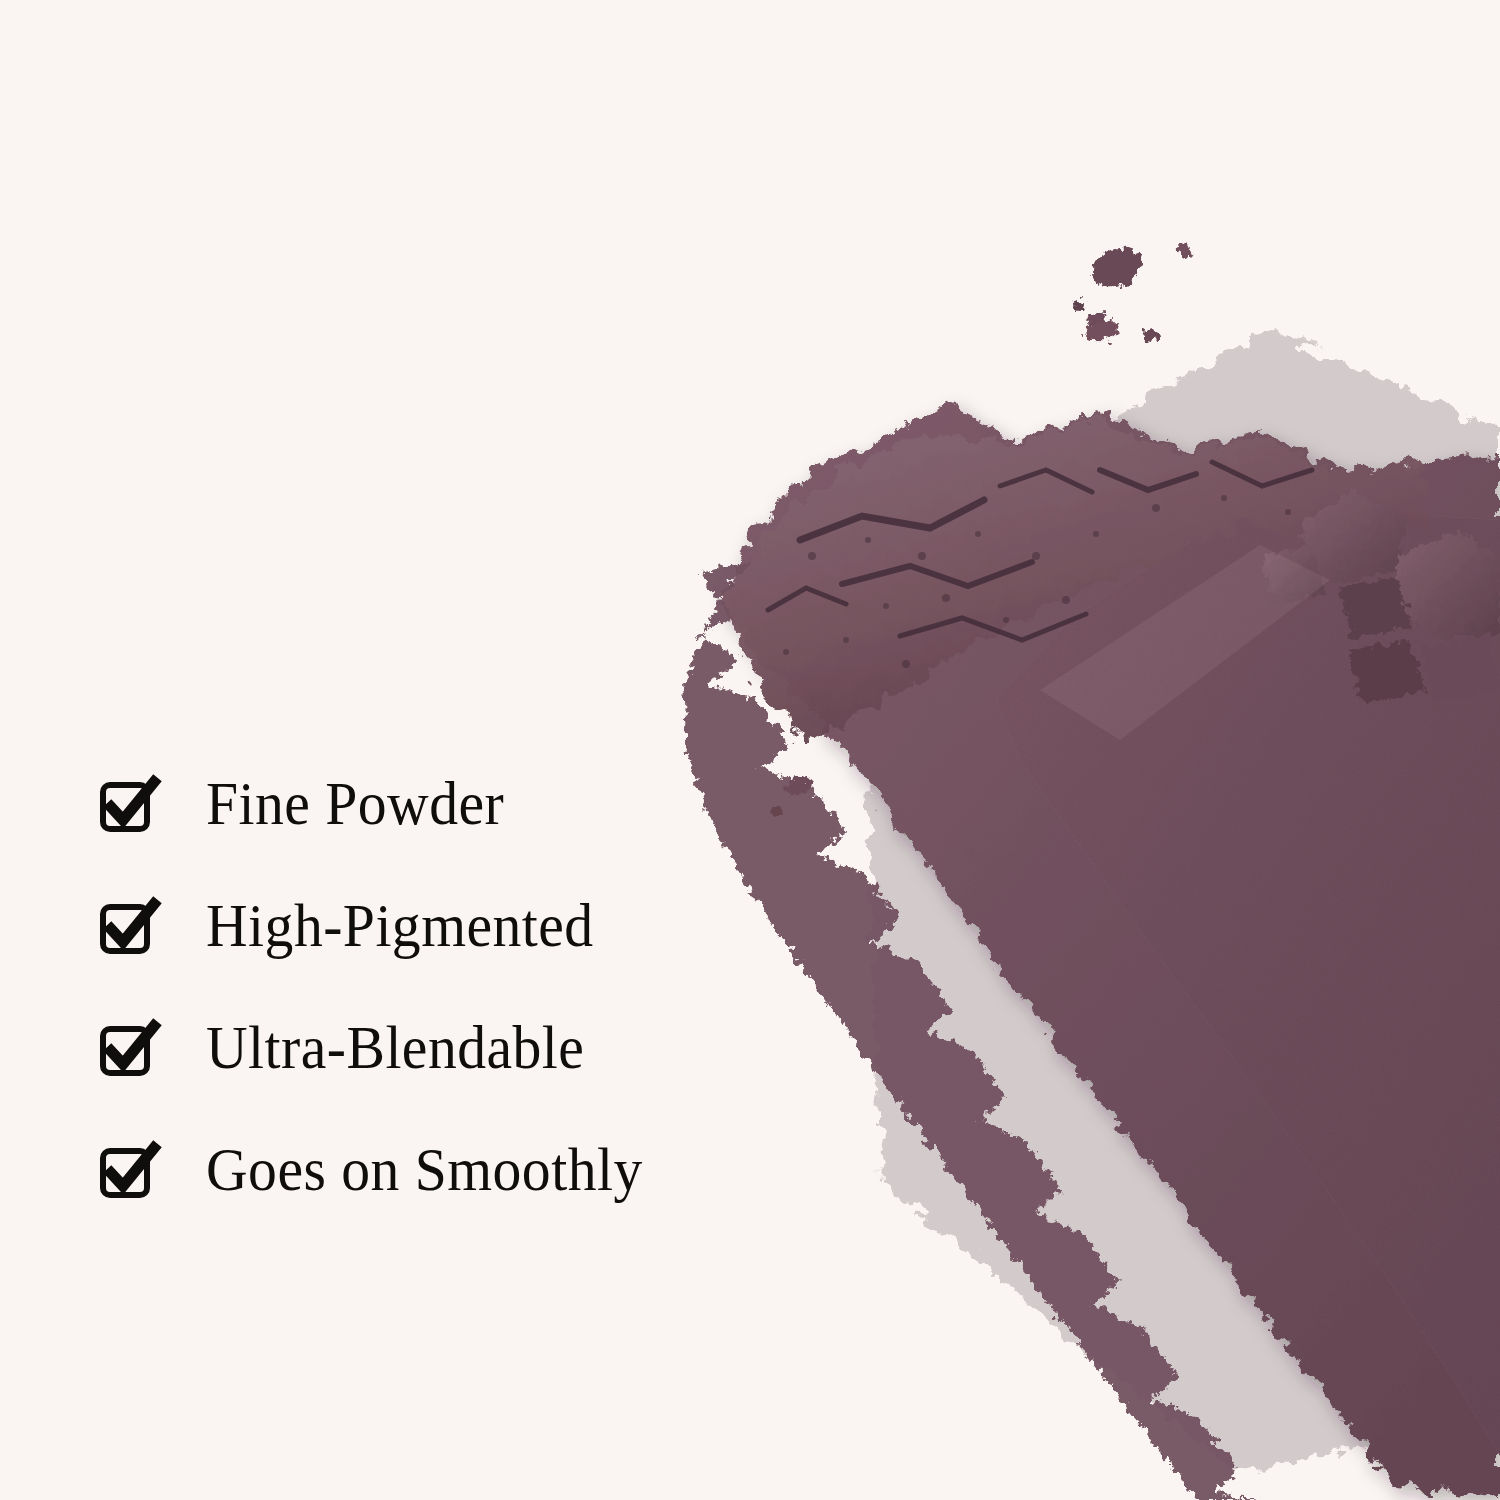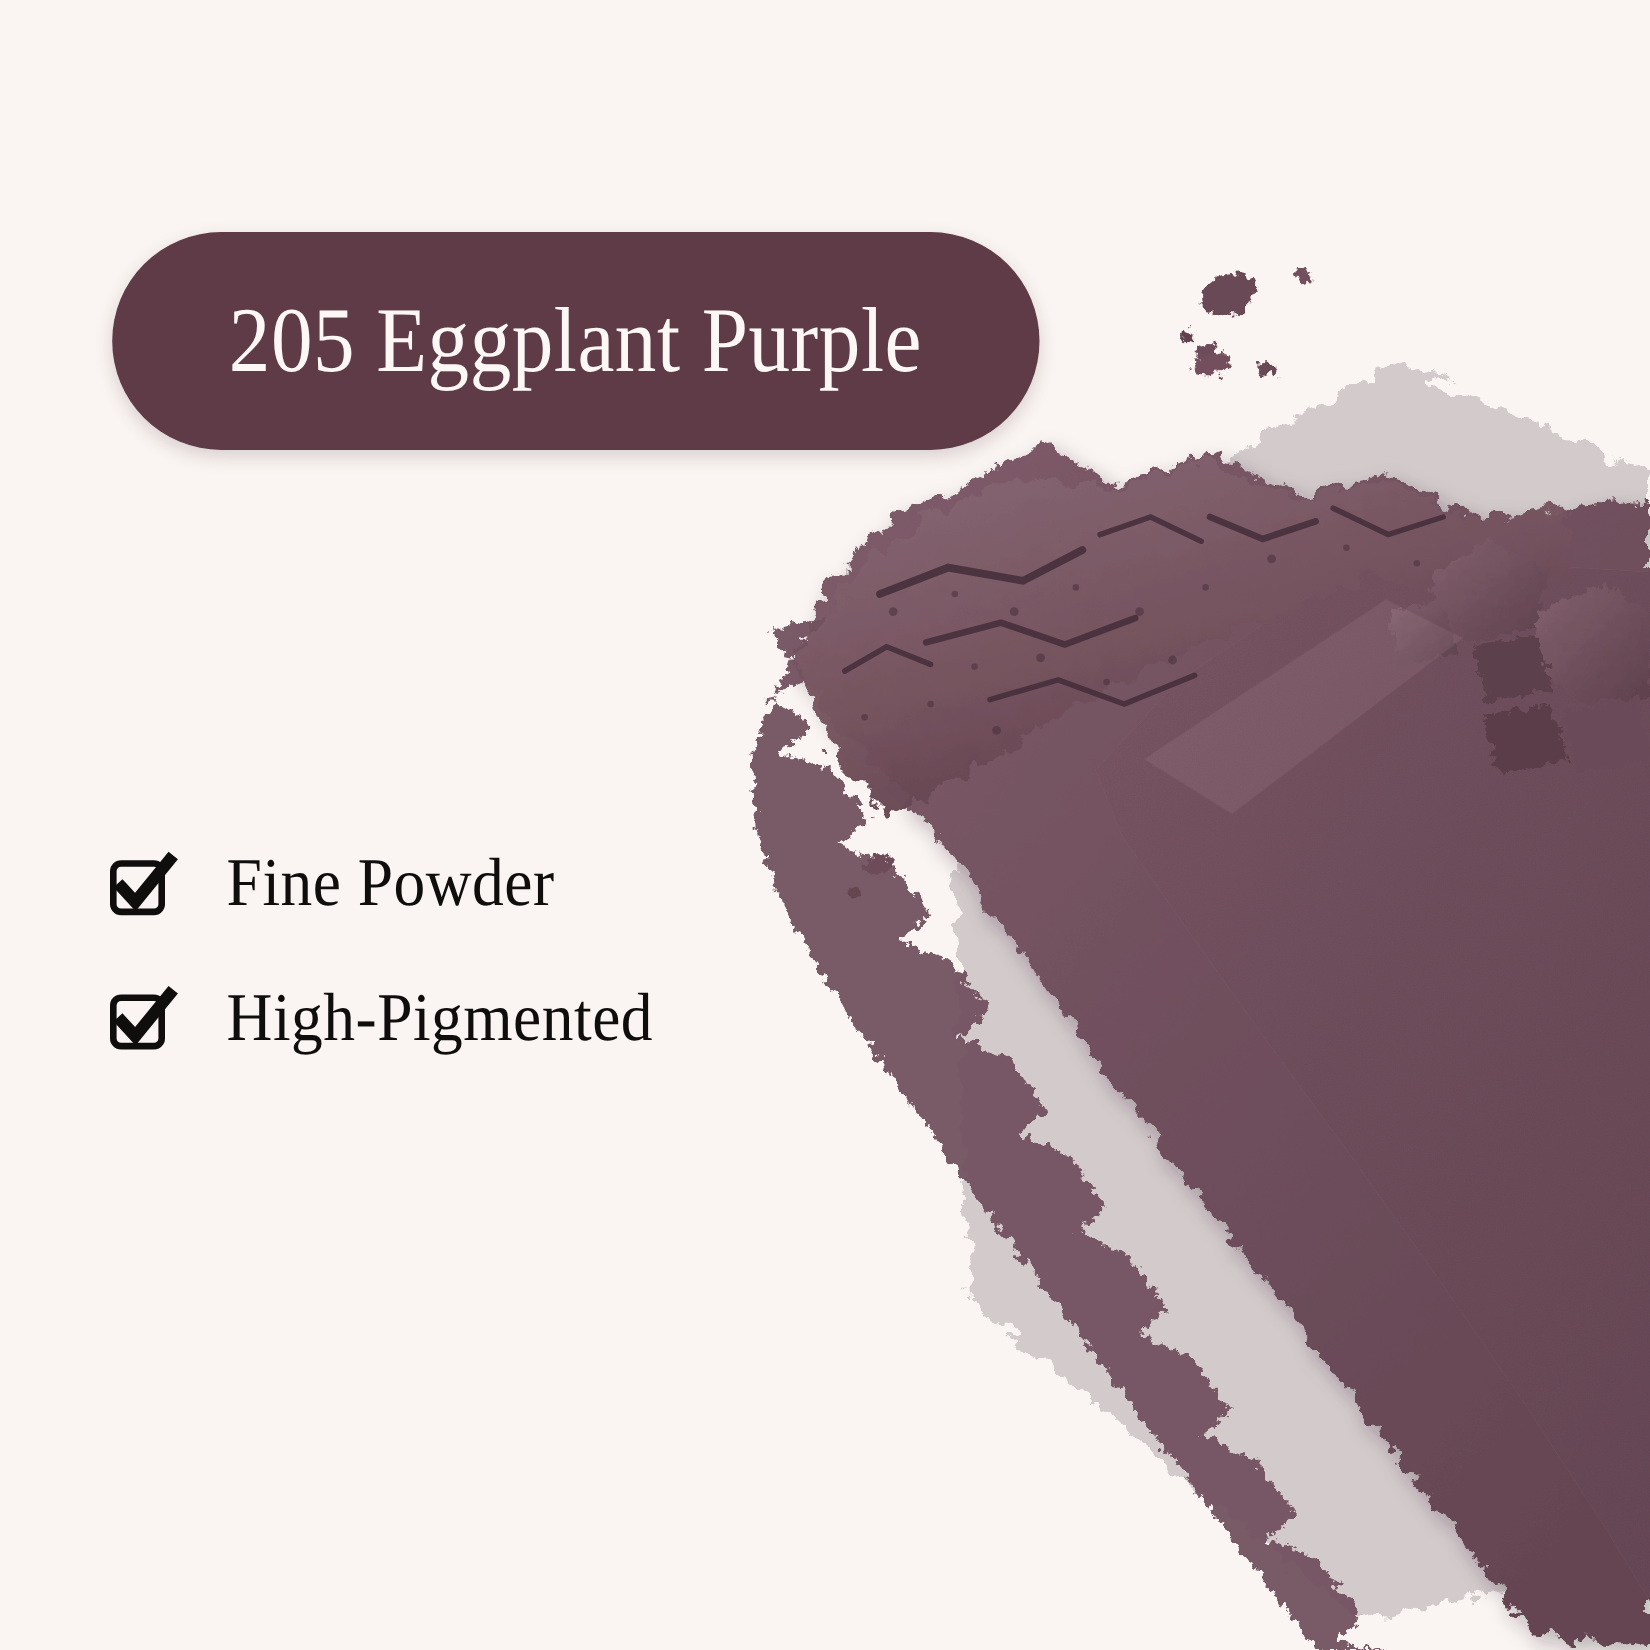--- a/index.html
+++ b/index.html
@@ -222,44 +222,59 @@
         <ellipse cx="776" cy="812" rx="7" ry="5" fill="#66454f"></ellipse>
         <ellipse cx="1184" cy="252" rx="8" ry="6" fill="#71505d" transform="rotate(40 1184 252)"></ellipse>
       </g>
 
       <g opacity="0.10">
         <path fill="#d8bcc6" d="M1040 690 L1260 545 L1330 580 L1120 740 Z"></path>
       </g>
     </svg>
   </div>
 
-  <div class="shade-badge" style="background:#5e3b47">
-    <span class="shade-badge-label">205 Eggplant Purple</span>
+
+  <div class="feature-list">
+
+    <div class="feature-row">
+      <span class="check-box">
+        <svg width="58" height="54" viewBox="0 0 58 54">
+          <rect x="3" y="5" width="44" height="44" rx="7" ry="7" fill="none" stroke="#100d0d" stroke-width="6"></rect>
+          <path d="M11 27 L23 40 L54 2" fill="none" stroke="#100d0d" stroke-width="11" stroke-linecap="square" stroke-linejoin="miter"></path>
+        </svg>
+      </span>
+      <span class="feature-label">Fine Powder</span>
+    </div>
+
+    <div class="feature-row">
+      <span class="check-box">
+        <svg width="58" height="54" viewBox="0 0 58 54">
+          <rect x="3" y="5" width="44" height="44" rx="7" ry="7" fill="none" stroke="#100d0d" stroke-width="6"></rect>
+          <path d="M11 27 L23 40 L54 2" fill="none" stroke="#100d0d" stroke-width="11" stroke-linecap="square" stroke-linejoin="miter"></path>
+        </svg>
+      </span>
+      <span class="feature-label">High-Pigmented</span>
+    </div>
+
+
+    <div class="feature-row">
+      <span class="check-box">
+        <svg width="58" height="54" viewBox="0 0 58 54">
+          <rect x="3" y="5" width="44" height="44" rx="7" ry="7" fill="none" stroke="#100d0d" stroke-width="6"></rect>
+          <path d="M11 27 L23 40 L54 2" fill="none" stroke="#100d0d" stroke-width="11" stroke-linecap="square" stroke-linejoin="miter"></path>
+        </svg>
+      </span>
+      <span class="feature-label">Ultra-Blendable</span>
+    </div>
+
+    <div class="feature-row">
+      <span class="check-box">
+        <svg width="58" height="54" viewBox="0 0 58 54">
+          <rect x="3" y="5" width="44" height="44" rx="7" ry="7" fill="none" stroke="#100d0d" stroke-width="6"></rect>
+          <path d="M11 27 L23 40 L54 2" fill="none" stroke="#100d0d" stroke-width="11" stroke-linecap="square" stroke-linejoin="miter"></path>
+        </svg>
+      </span>
+      <span class="feature-label">Goes on Smoothly</span>
+    </div>
+
   </div>
 
-  <div class="feature-list">
-
-    <div class="feature-row">
-      <span class="check-box">
-        <svg width="58" height="54" viewBox="0 0 58 54">
-          <rect x="3" y="5" width="44" height="44" rx="7" ry="7" fill="none" stroke="#100d0d" stroke-width="6"></rect>
-          <path d="M11 27 L23 40 L54 2" fill="none" stroke="#100d0d" stroke-width="11" stroke-linecap="square" stroke-linejoin="miter"></path>
-        </svg>
-      </span>
-      <span class="feature-label">Fine Powder</span>
-    </div>
-
-    <div class="feature-row">
-      <span class="check-box">
-        <svg width="58" height="54" viewBox="0 0 58 54">
-          <rect x="3" y="5" width="44" height="44" rx="7" ry="7" fill="none" stroke="#100d0d" stroke-width="6"></rect>
-          <path d="M11 27 L23 40 L54 2" fill="none" stroke="#100d0d" stroke-width="11" stroke-linecap="square" stroke-linejoin="miter"></path>
-        </svg>
-      </span>
-      <span class="feature-label">High-Pigmented</span>
-    </div>
-
-
-
-
-  </div>
-
 </div>
 
 </body></html>

